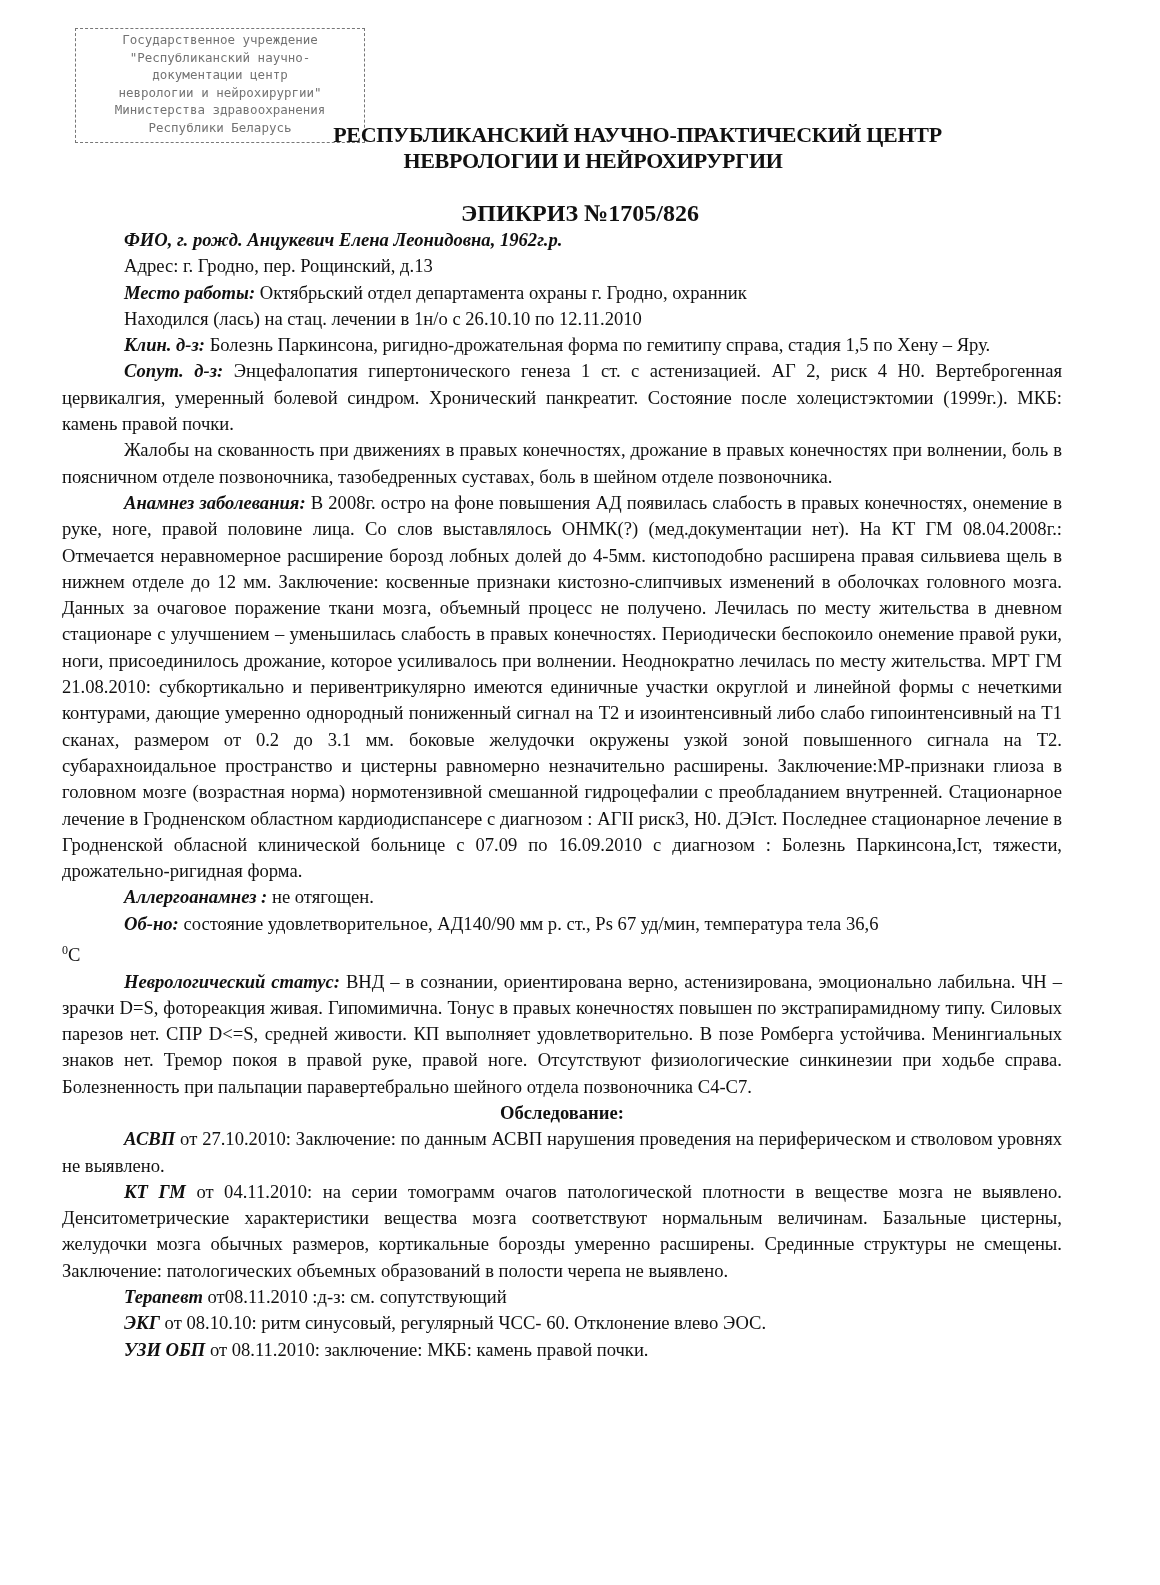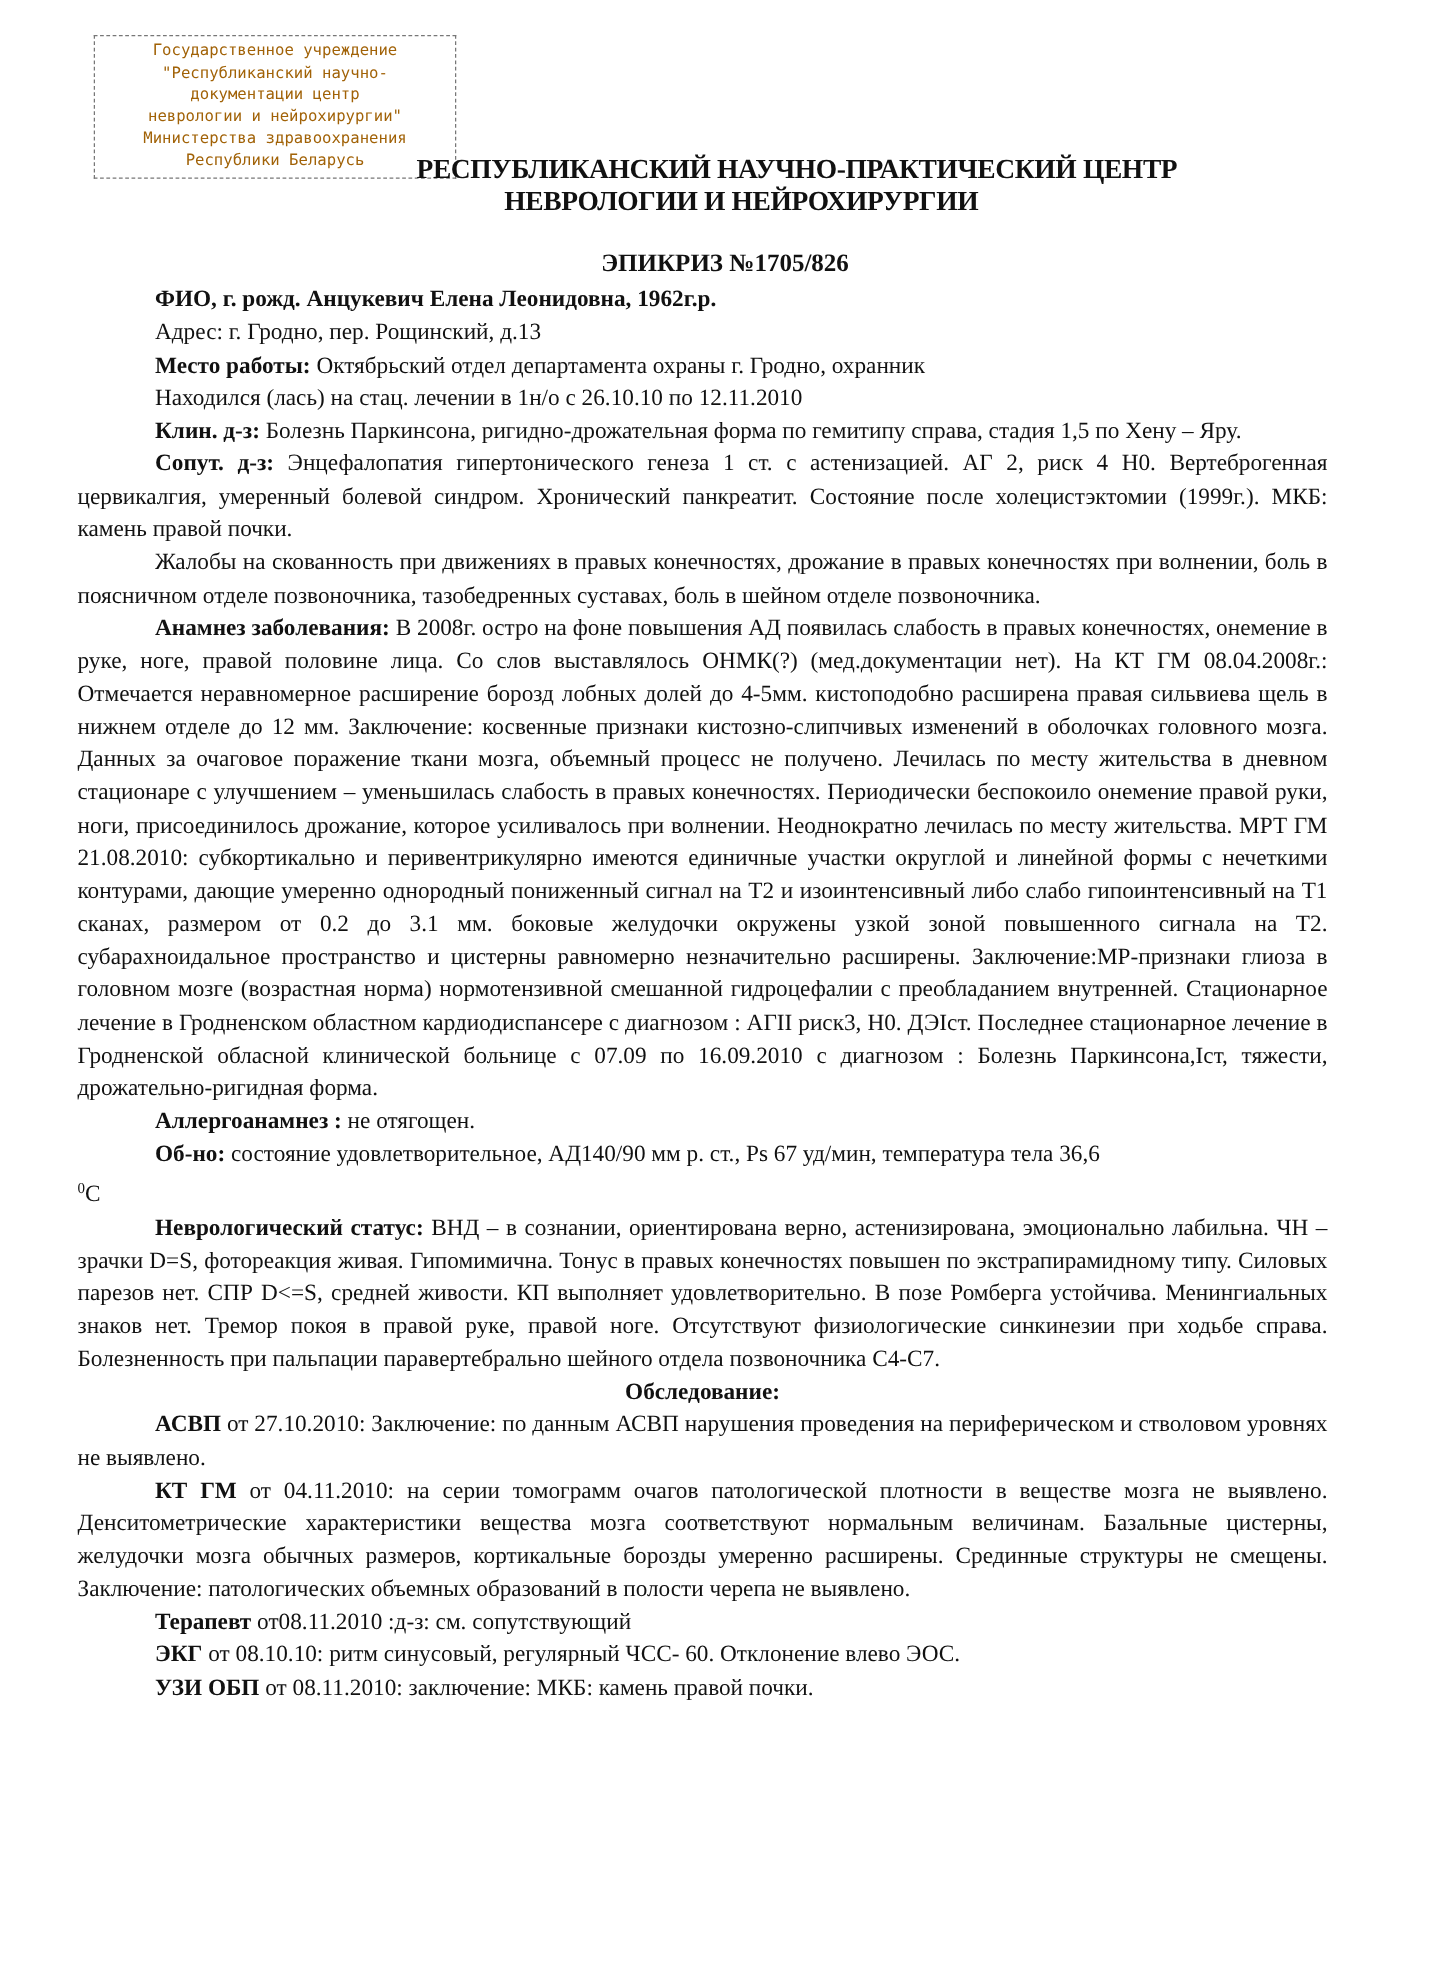--- a/index.html
+++ b/index.html
@@ -1,33 +1,33 @@
 <!DOCTYPE html>
 <html><head>
 <meta charset="utf-8">
 <style>
   html, body { margin: 0; padding: 0; background: #ffffff; }
   body { width: 1160px; height: 1585px; position: relative; overflow: hidden;
          font-family: "Liberation Serif", "DejaVu Serif", serif; color: #111; }
   .stamp { position: absolute; left: 75px; top: 28px; width: 290px; height: 115px;
            border: 1px dashed #777; box-sizing: border-box; padding: 2px 4px;
            font-family: "DejaVu Sans Mono", monospace; font-size: 12.5px; line-height: 17.5px;
-           color: #a16207; text-align: center; }
+           color: #737373; text-align: center; }
   .stamp .ln { display: block; white-space: nowrap; }
   .org { position: absolute; left: 0; width: 1160px; text-align: center; font-weight: bold;
          font-size: 22px; letter-spacing: -0.3px; padding-left: 13px; }
   .org1 { top: 122px; padding-left: 115px; box-sizing: border-box; }
   .org2 { top: 148px; }
   .title { position: absolute; top: 200px; left: 0; width: 1160px; text-align: center;
-           font-weight: bold; font-size: 20px; }
+           font-weight: bold; font-size: 24px; }
   .body { position: absolute; left: 62px; top: 227px; width: 1000px; font-size: 18.6px;
           line-height: 26.3px; text-align: justify; }
   .p { margin: 0; }
   .ind { text-indent: 62px; }
-  .b { font-weight: bold; }
+  .b { font-weight: bold; font-style: italic; }
   .center { text-align: center; font-weight: bold; }
   sup { font-size: 12px; }
 </style>
 </head>
 <body>
 
 <div class="stamp">
   <span class="ln">Государственное учреждение</span>
   <span class="ln">"Республиканский научно-</span>
   <span class="ln">документации центр</span>

